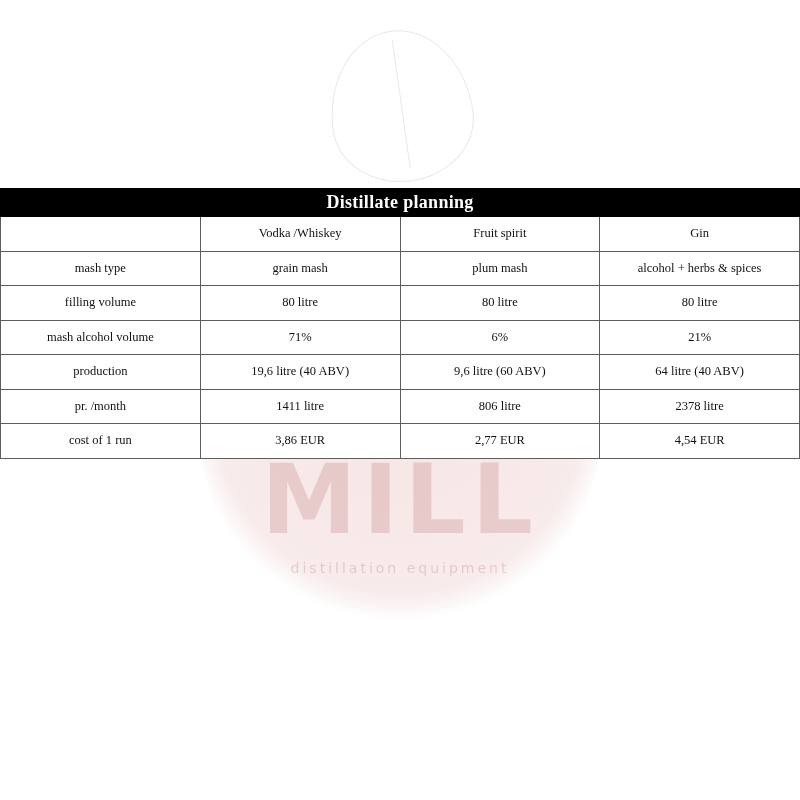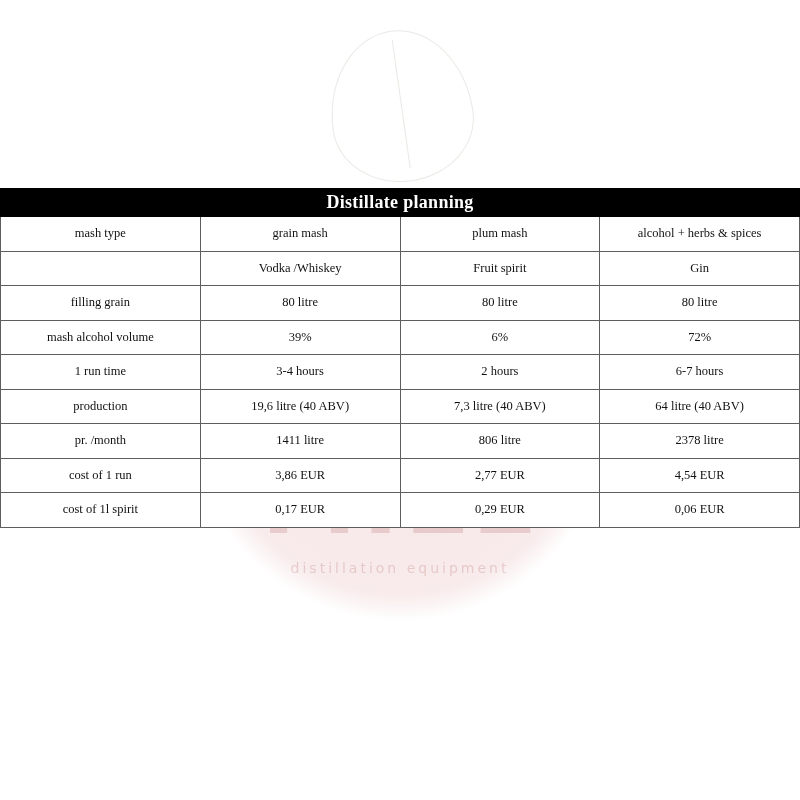--- a/index.html
+++ b/index.html
@@ -138,79 +138,67 @@
 </div>
 
 <div class="table-wrap">
   <table class="planner">
     <tbody>
       <tr class="title-row">
         <td colspan="4">Distillate planning</td>
       </tr>
 
       <tr>
+        <td class="col-label tinted"></td>
+        <td class="col-a tinted">Vodka /Whiskey</td>
+        <td class="col-b tinted">Fruit spirit</td>
+        <td class="col-c clear">Gin</td>
+      </tr>
+
+      <tr>
         <td class="col-label tinted">mash type</td>
         <td class="col-a tinted">grain mash</td>
         <td class="col-b tinted">plum mash</td>
         <td class="col-c clear">alcohol + herbs &amp; spices</td>
       </tr>
 
       <tr>
-        <td class="col-label tinted"></td>
-        <td class="col-a tinted">Vodka /Whiskey</td>
-        <td class="col-b tinted">Fruit spirit</td>
-        <td class="col-c clear">Gin</td>
-      </tr>
-
-      <tr>
-        <td class="col-label clear">filling grain</td>
+        <td class="col-label clear">filling volume</td>
         <td class="col-a band-pink">80 litre</td>
         <td class="col-b band-grey">80 litre</td>
         <td class="col-c clear">80 litre</td>
       </tr>
 
       <tr>
         <td class="col-label clear">mash alcohol volume</td>
-        <td class="col-a band-pink">39%</td>
+        <td class="col-a band-pink">71%</td>
         <td class="col-b band-grey">6%</td>
-        <td class="col-c clear">72%</td>
-      </tr>
-
-      <tr>
-        <td class="col-label clear">1 run time</td>
-        <td class="col-a band-pink">3-4 hours</td>
-        <td class="col-b band-grey">2 hours</td>
-        <td class="col-c clear">6-7 hours</td>
-      </tr>
+        <td class="col-c clear">21%</td>
+      </tr>
+
 
       <tr>
         <td class="col-label clear">production</td>
         <td class="col-a band-pink">19,6 litre (40 ABV)</td>
-        <td class="col-b band-grey">7,3 litre (40 ABV)</td>
+        <td class="col-b band-grey">9,6 litre (60 ABV)</td>
         <td class="col-c clear">64 litre (40 ABV)</td>
       </tr>
 
 
 
       <tr>
         <td class="col-label clear">pr. /month</td>
         <td class="col-a band-pink">1411 litre</td>
         <td class="col-b band-grey">806 litre</td>
         <td class="col-c clear">2378 litre</td>
       </tr>
 
 
       <tr>
         <td class="col-label clear">cost of 1 run</td>
         <td class="col-a band-pink">3,86 EUR</td>
         <td class="col-b band-grey">2,77 EUR</td>
         <td class="col-c clear">4,54 EUR</td>
       </tr>
 
-      <tr>
-        <td class="col-label clear">cost of 1l spirit</td>
-        <td class="col-a band-pink">0,17 EUR</td>
-        <td class="col-b band-grey">0,29 EUR</td>
-        <td class="col-c clear">0,06 EUR</td>
-      </tr>
     </tbody>
   </table>
 </div>
 
 </body></html>

